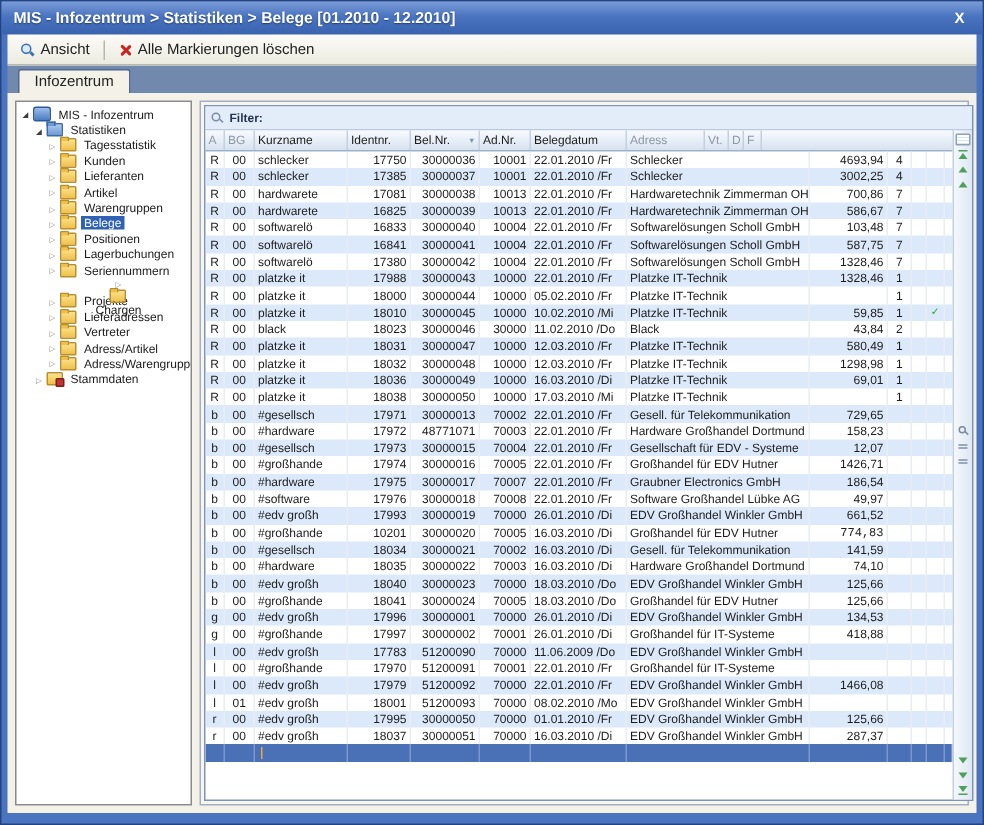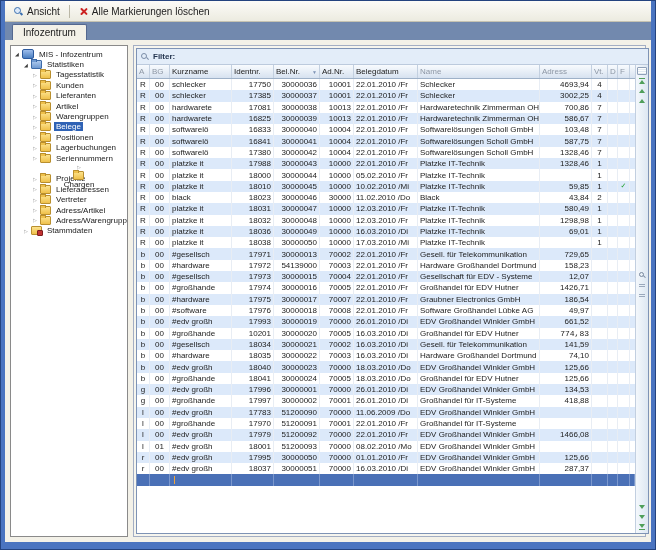--- a/index.html
+++ b/index.html
@@ -91,20 +91,24 @@
   .btn{font-size:8px;padding:0 8px;height:18px;display:flex;align-items:center;color:#111;
        background:linear-gradient(#ffffff,#e2edf9 55%,#cbddf1);border:1px solid #7f9dc4;border-radius:3px;
        box-shadow:inset 0 1px 0 rgba(255,255,255,.7);white-space:nowrap;}
   .btn u{text-decoration:underline;}
 </style>
 </head>
 <body>
 
 <div class="win">
 
+  <div class="titlebar">
+    <span class="title">MIS - Infozentrum &gt; Statistiken &gt; Belege [01.2010 - 12.2010]</span>
+    <span class="closex">X</span>
+  </div>
 
   <div class="toolbar">
     <span class="toolitem">
       <span class="mag"></span>
       <span>Ansicht</span>
     </span>
     <span class="tsep"></span>
     <span class="toolitem">
       <span class="redx"></span>
       <span>Alle Markierungen löschen</span>
@@ -233,23 +237,20 @@
                 <span class="hcell" style="width: 46px;">
                   <span>Bel.Nr.</span>
                   <span class="sortglyph">▼</span>
                 </span>
                 <span class="hcell" style="width: 34px;">
                   <span>Ad.Nr.</span>
                 </span>
                 <span class="hcell" style="width: 64px;">
                   <span>Belegdatum</span>
                 </span>
-                <span class="hcell gray" style="width: 122px;">
-                  <span>Name</span>
-                </span>
                 <span class="hcell gray" style="width: 52px;">
                   <span>Adress</span>
                 </span>
                 <span class="hcell gray" style="width: 16px;">
                   <span>Vt.</span>
                 </span>
                 <span class="hcell gray" style="width: 10px;">
                   <span>D</span>
                 </span>
                 <span class="hcell gray" style="width: 12px;">
@@ -496,21 +497,21 @@
                   <span class="c ac" style="width: 16px;"></span>
                   <span class="c ac" style="width: 10px;"></span>
                   <span class="c ac" style="width: 12px;"></span>
                   <span class="c filler"></span>
                 </div>
                 <div class="r">
                   <span class="c ac" style="width: 13px;">b</span>
                   <span class="c ac" style="width: 20px;">00</span>
                   <span class="c " style="width: 62px;">#hardware</span>
                   <span class="c ar" style="width: 42px;">17972</span>
-                  <span class="c ar" style="width: 46px;">54139000</span>
+                  <span class="c ar" style="width: 46px;">48771071</span>
                   <span class="c ar" style="width: 34px;">70003</span>
                   <span class="c " style="width: 64px;">22.01.2010 /Fr</span>
                   <span class="c " style="width: 122px;">Hardware Großhandel Dortmund</span>
                   <span class="c ar" style="width: 52px;">158,23</span>
                   <span class="c ac" style="width: 16px;"></span>
                   <span class="c ac" style="width: 10px;"></span>
                   <span class="c ac" style="width: 12px;"></span>
                   <span class="c filler"></span>
                 </div>
                 <div class="r alt">

